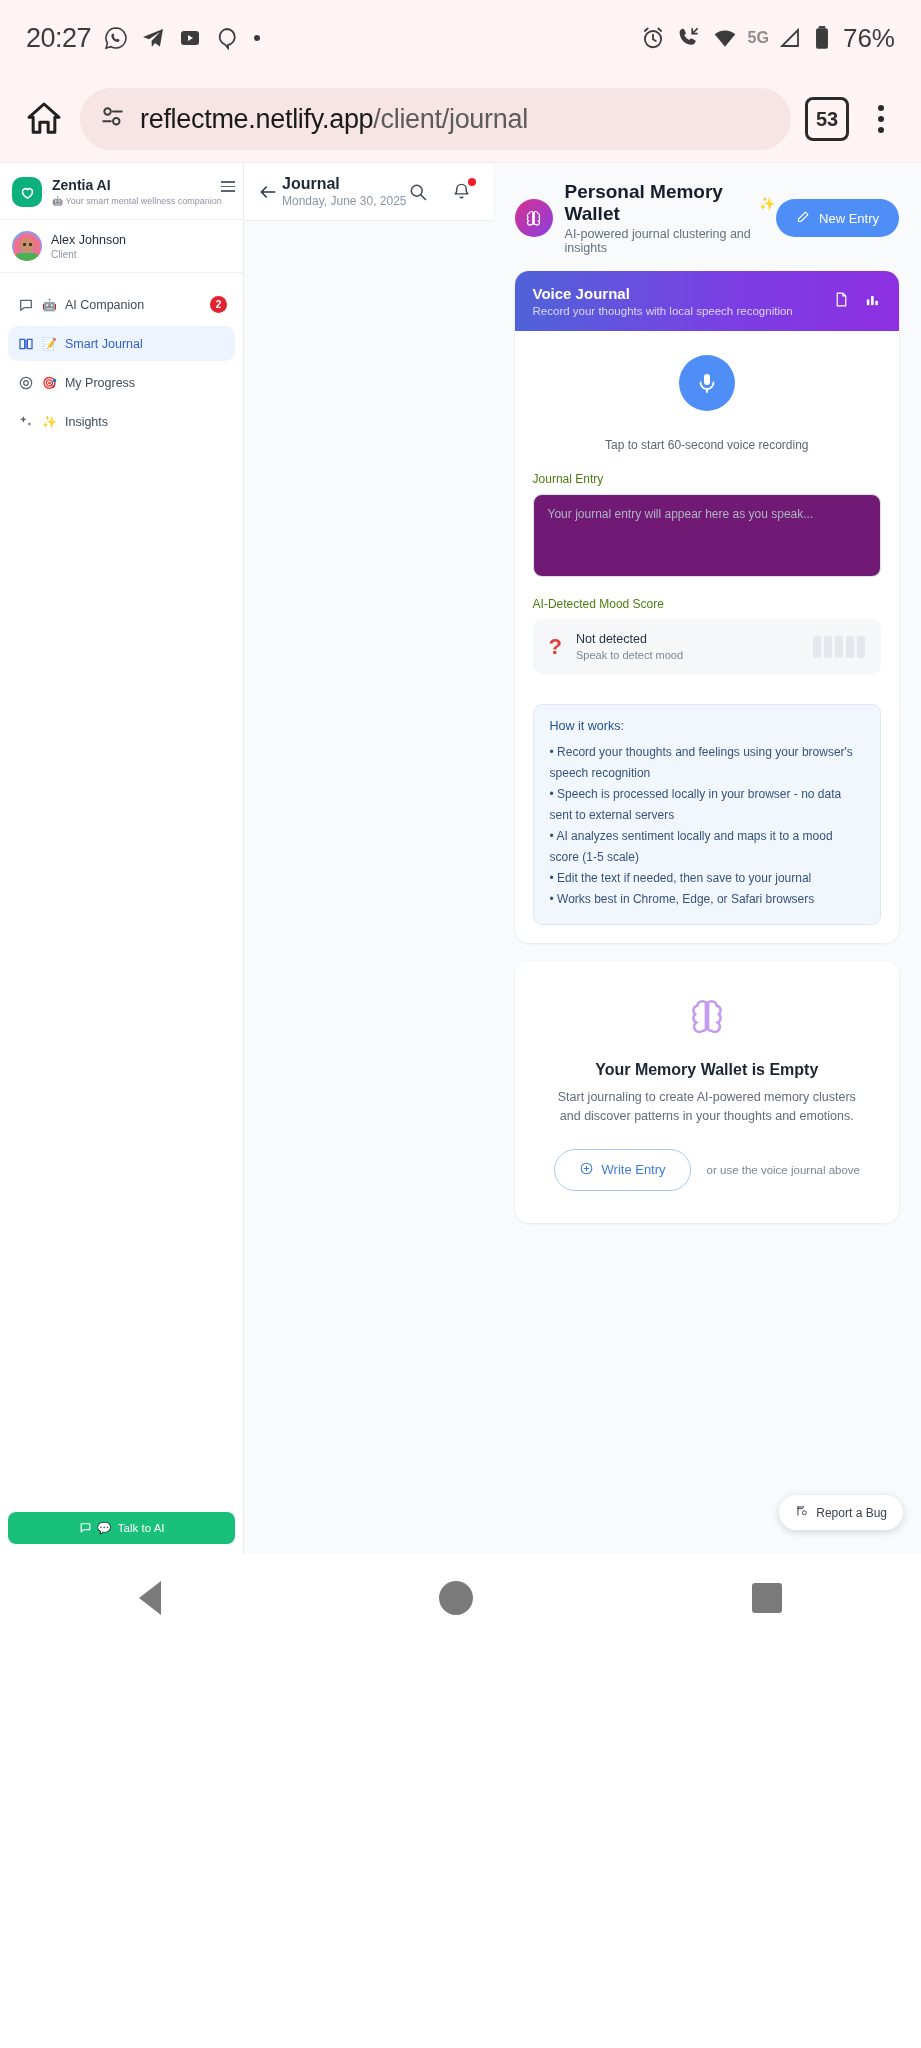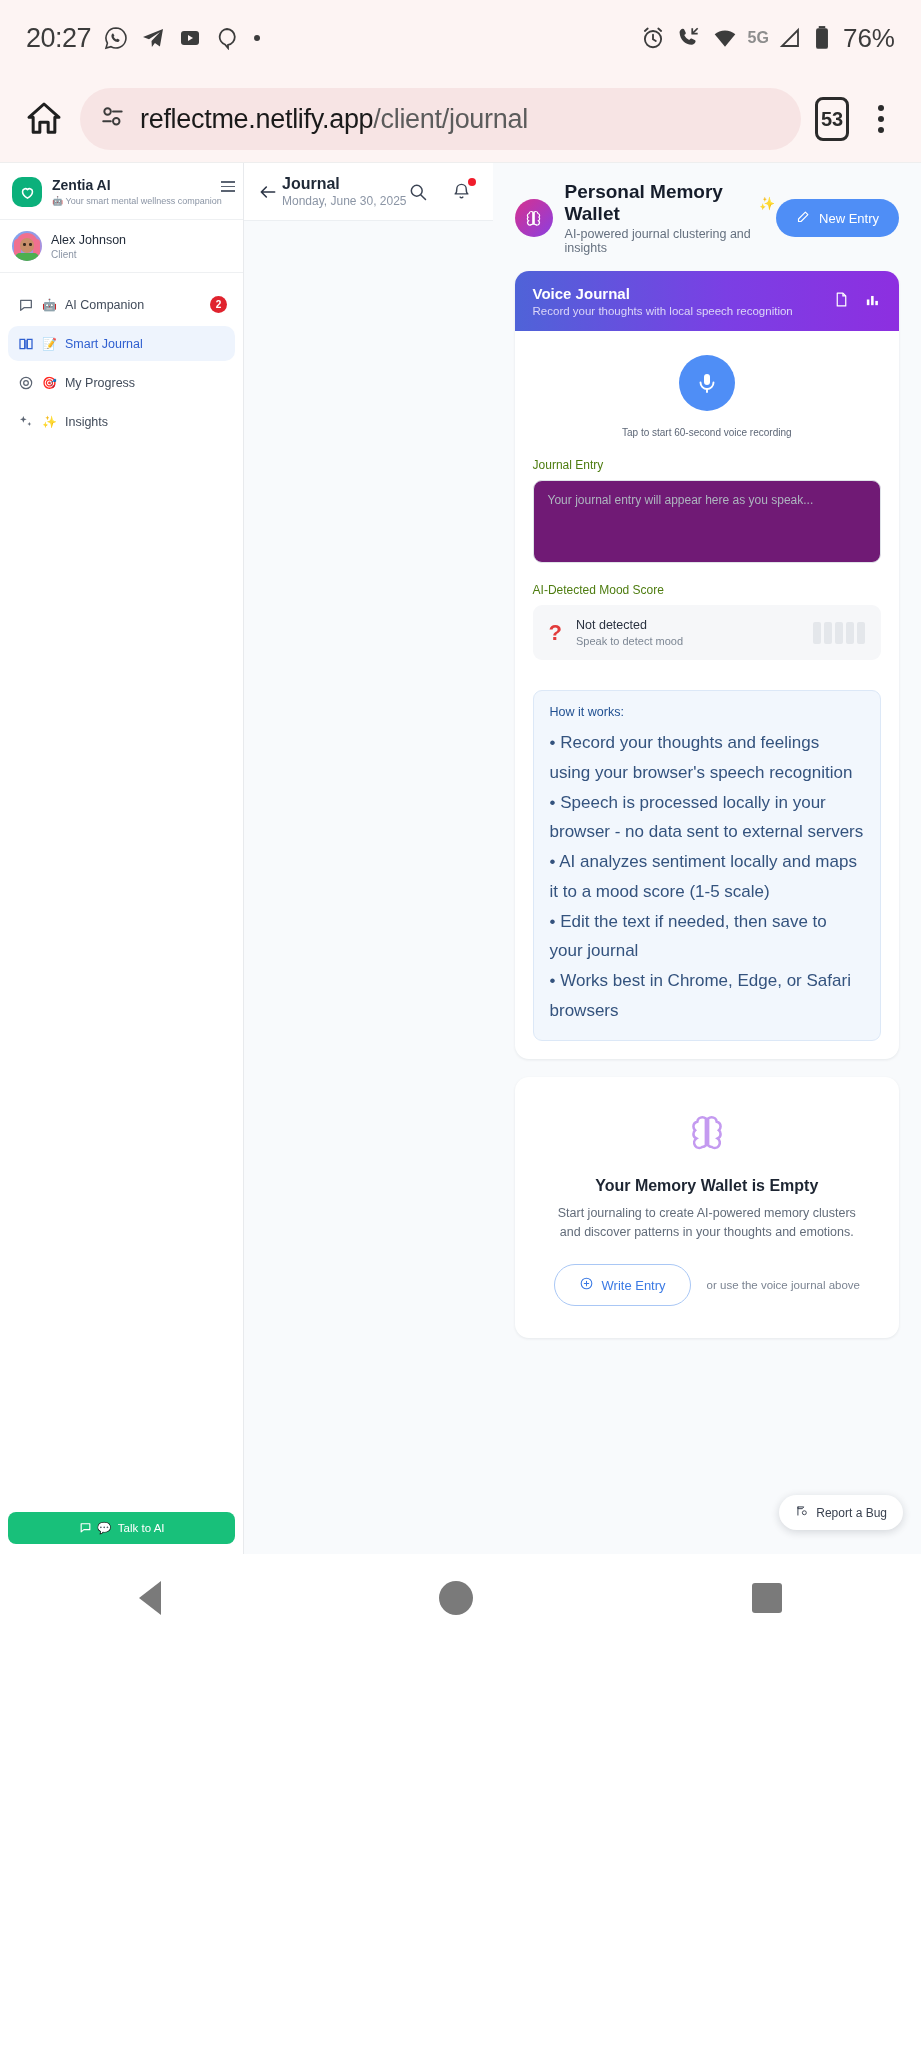--- a/index.html
+++ b/index.html
@@ -50,21 +50,21 @@
   }
   .url-text {
     font-size: 27px;
     color: #2b2b2b;
     white-space: nowrap;
     letter-spacing: -0.3px;
   }
   .url-text .host { color: #1a1a1a; }
   .url-text .path { color: #5c5c5c; }
   .tabs-btn {
-    width: 34px; height: 44px;
+    width: 44px; height: 44px;
     border: 3px solid #2b2b2b;
     border-radius: 8px;
     display: flex; align-items: center; justify-content: center;
     font-size: 20px; font-weight: bold; color: #2b2b2b;
     flex-shrink: 0;
   }
   .menu-dots { width: 36px; display:flex; flex-direction: column; align-items:center; gap:5px; flex-shrink:0;}
   .menu-dots i { width: 6px; height: 6px; background: #2b2b2b; border-radius: 50%; display:block;}
 
   
@@ -219,21 +219,21 @@
   .voice-sub { color: #dbd6f8; font-size: 11.5px; margin-top: 3px; }
   .voice-head-icons { display: flex; gap: 14px; align-items: center; }
 
   .voice-body { padding: 24px 18px 18px 18px; }
   .mic-wrap { display: flex; flex-direction: column; align-items: center; }
   .mic-btn {
     width: 56px; height: 56px; border-radius: 50%;
     background: #4f8ef6;
     display: flex; align-items: center; justify-content: center;
   }
-  .mic-hint { font-size: 10px; color: #5c6676; margin-top: 16px; }
+  .mic-hint { font-size: 12px; color: #5c6676; margin-top: 27px; }
 
   .field-label { font-size: 12px; color: #4d7c0f; font-weight: 500; margin: 20px 0 8px 0; }
   .journal-box {
     border: 1px solid #dfe3e8;
     border-radius: 9px;
     height: 83px;
     padding: 12px 14px;
     font-size: 12px;
     color: #adb5bf;
     background: #701a75;
@@ -254,21 +254,21 @@
 
   .howbox {
     background: #f2f7fd;
     border: 1px solid #dce8f7;
     border-radius: 9px;
     padding: 14px 16px;
     margin-top: 30px;
   }
   .how-title { font-size: 12.5px; color: #1f4f91; font-weight: 500; margin-bottom: 9px; }
   .how-list { list-style: none; }
-  .how-list li { font-size: 17px; color: #34537e; line-height: 1.75; }
+  .how-list li { font-size: 12px; color: #34537e; line-height: 1.75; }
 
   .empty-card { text-align: center; padding: 34px 22px 32px 22px; }
   .empty-brain { font-size: 40px; line-height: 1; }
   .empty-title { font-size: 16px; font-weight: bold; color: #1d2532; margin-top: 16px; }
   .empty-desc { font-size: 12.5px; color: #626c7a; margin-top: 9px; line-height: 1.55; padding: 0 18px; }
   .empty-actions { display: flex; align-items: center; justify-content: center; gap: 16px; margin-top: 22px; }
   .write-btn {
     border: 1px solid #a9c7f5;
     color: #3b7ae4;
     background: #fff;

